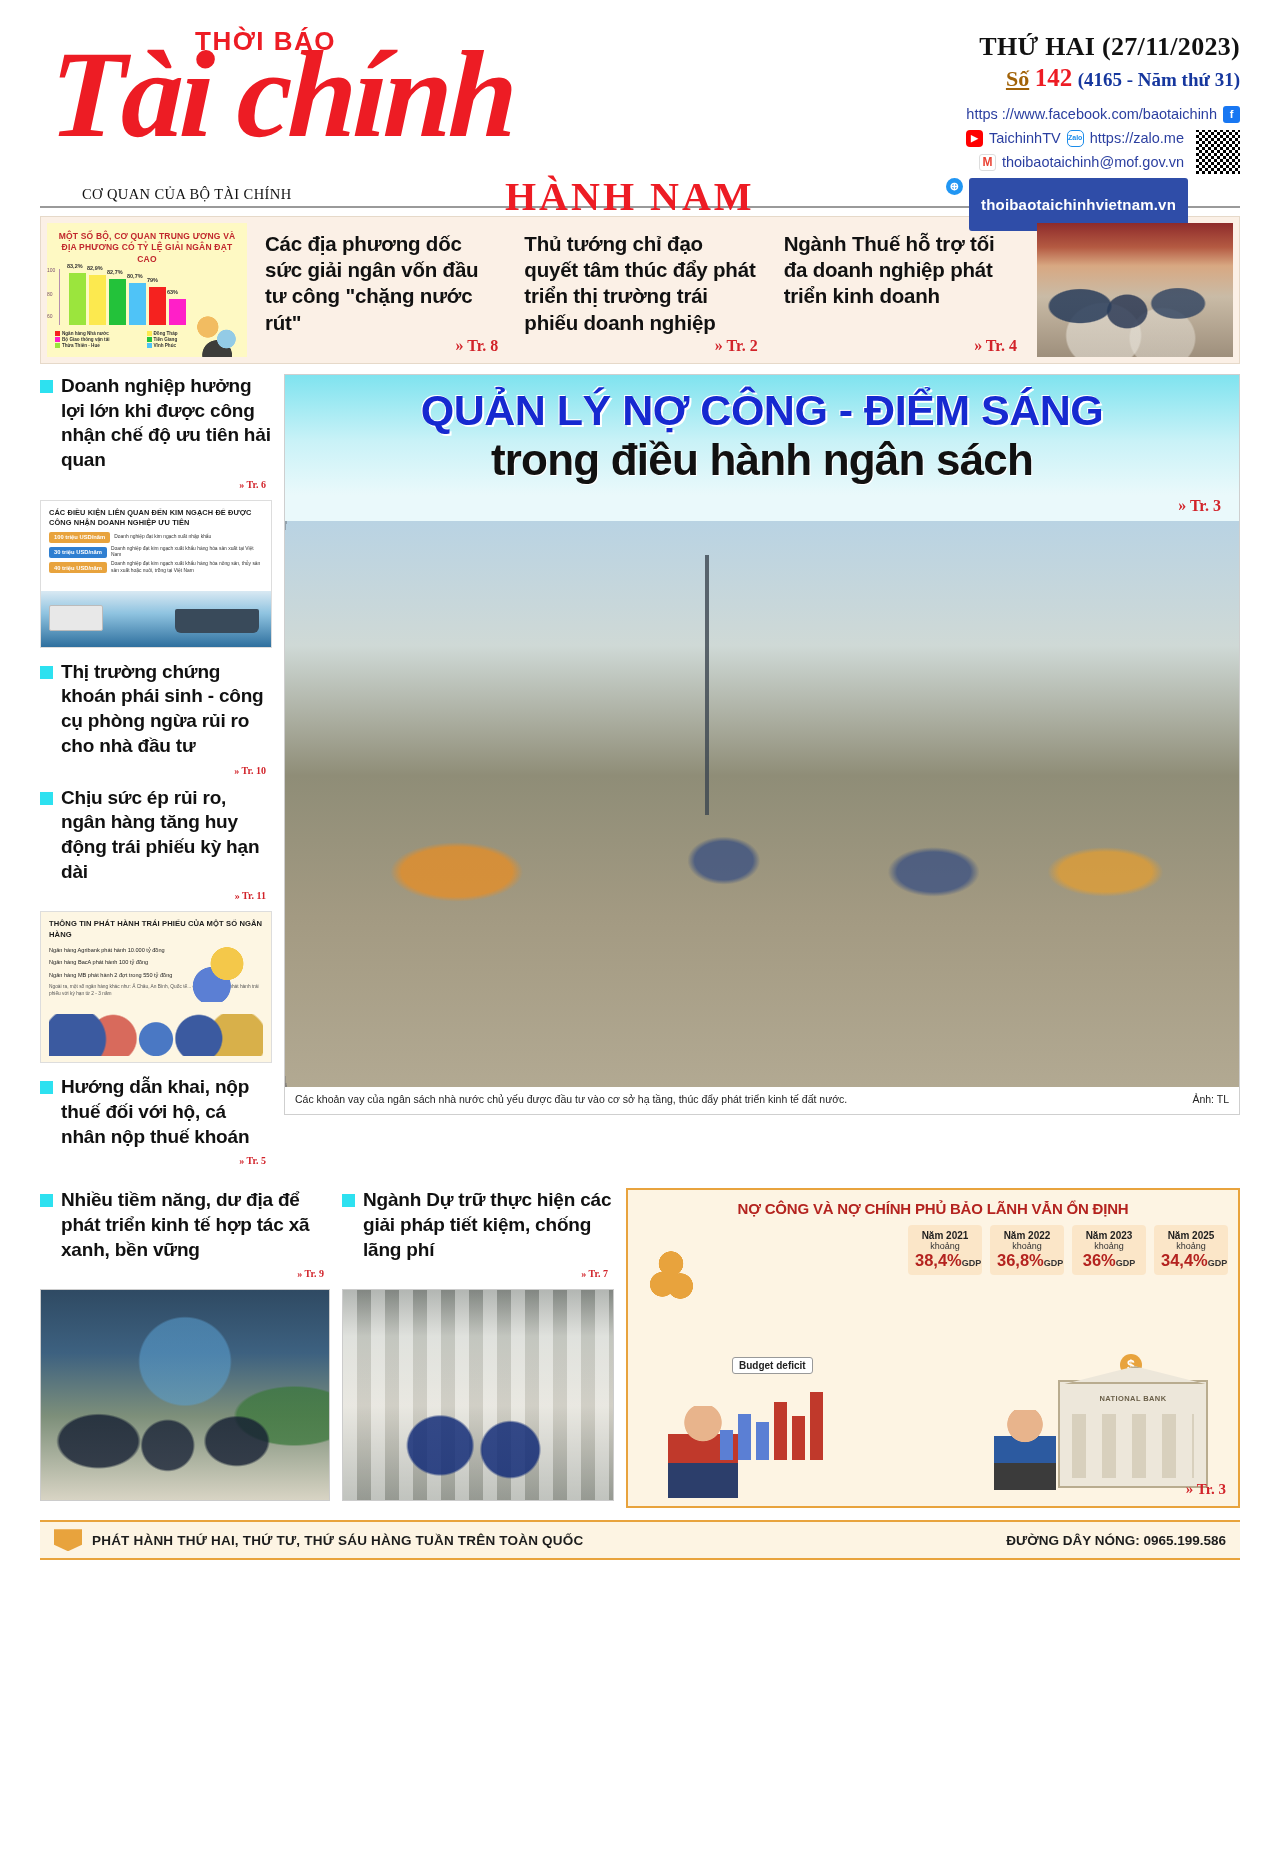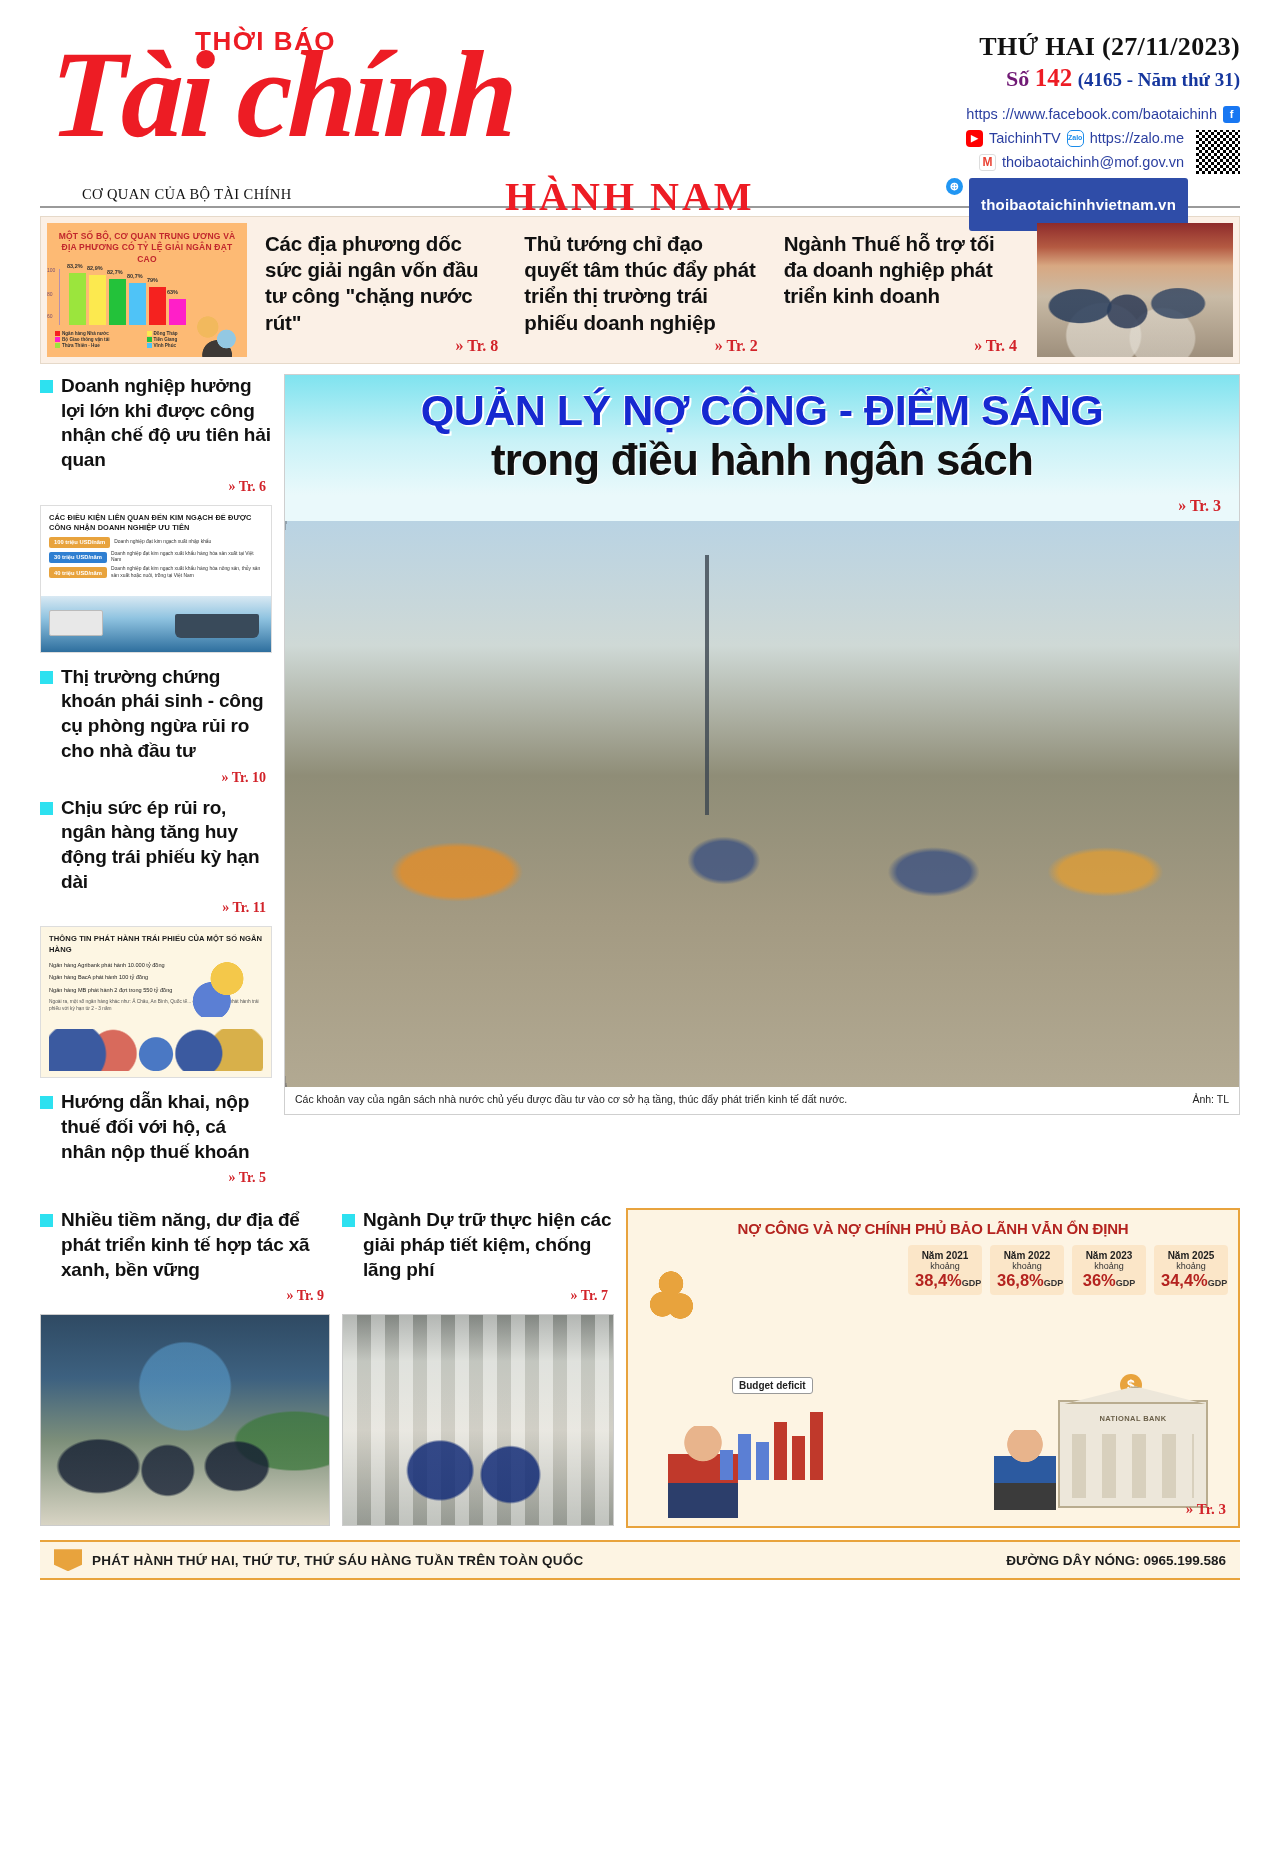--- a/index.html
+++ b/index.html
@@ -31,21 +31,21 @@
   .coquan {
     position: absolute; left: 42px; top: 168px; font-size: 14.5px;
     color: #111; font-family: "Liberation Serif", serif; letter-spacing: .4px;
   }
   .mast-right { flex: 1; padding-top: 14px; padding-left: 10px; }
   .date-line {
     font-family: "Liberation Serif", serif; font-weight: 700; font-size: 26px;
     color: #111; text-align: right; letter-spacing: .3px;
   }
   .issue-line { text-align: right; font-family: "Liberation Serif", serif; font-size: 22px; margin-top: 2px; }
-  .issue-line .lbl { color: #701a75; font-weight: 700; }
+  .issue-line .lbl { color: #a16207; font-weight: 700; text-decoration: underline; }
   .issue-line .num { color: #ED1C24; font-weight: 700; font-size: 25px; }
   .issue-line .rest { color: #16379e; font-weight: 700; font-size: 19px; }
   .contacts { margin-top: 14px; }
   .crow { display: flex; align-items: flex-start; gap: 6px; justify-content: flex-end; margin-bottom: 4px; height: 20px; }
   .crow .txt { color: #2b3fa0; font-size: 14.5px; font-family: "Liberation Sans", sans-serif; }
   .ico { width: 17px; height: 17px; border-radius: 3px; flex: 0 0 auto; display: inline-block;
          font-size: 11px; color: #fff; text-align: center; line-height: 17px; font-weight: 700; }
   .ico.fb { background: #1877F2; }
   .ico.yt { background: #FF0000; border-radius: 4px; font-size: 9px; }
   .ico.zalo { background: #fff; border: 1.5px solid #1b8ceb; color: #1b8ceb; font-size: 7px; line-height: 14px; border-radius: 5px; }
@@ -58,21 +58,21 @@
         background-blend-mode: difference; }
   .weburl { display: flex; justify-content: flex-end; margin-top: 3px; }
   .weburl-box { background: #2f4da8; color: #fff; font-size: 15px; font-weight: 600;
                 padding: 18px 12px; border-radius: 3px; letter-spacing: .2px; }
 
   
   .rule { height: 2px; background: #9a9a9a; margin: 6px 0 0; }
 
   
   .top-strip { display: flex; background: #FBF0E6; border: 1px solid #e6d9c9; height: 148px; margin-top: 8px; }
-  .strip-info { width: 200px; background: #fdba74; position: relative; overflow: hidden; margin: 6px; }
+  .strip-info { width: 200px; background: #fef9c3; position: relative; overflow: hidden; margin: 6px; }
   .si-title { color: #C1272D; font-weight: 900; font-size: 8.5px; text-align: center; padding: 8px 4px 2px; line-height: 1.35; letter-spacing: .2px; }
   .si-chart { display: flex; align-items: flex-end; height: 58px; gap: 3px; padding: 0 4px 0 22px; position: relative; }
   .si-bar { width: 17px; position: relative; }
   .si-bar span { position: absolute; top: -10px; left: -2px; font-size: 5.5px; font-weight: 700; color: #333; white-space: nowrap; }
   .si-axis { position: absolute; left: 12px; top: 2px; bottom: 0; width: 1px; background: #b58fae; }
   .si-axislbl { position: absolute; left: 0; font-size: 5px; color: #7a4e70; }
   .si-legend { display: flex; flex-wrap: wrap; padding: 6px 6px 0 8px; gap: 1px 6px; }
   .si-leg { display: flex; align-items: center; gap: 2px; width: 46%; }
   .si-leg i { width: 5px; height: 5px; display: block; }
   .si-leg span { font-size: 4.6px; color: #333; font-weight: 700; }
@@ -101,21 +101,21 @@
   }
 
   
   .body-grid { display: flex; gap: 12px; margin-top: 10px; }
   .col-left { width: 232px; }
   .col-main { flex: 1; }
 
   .hl { display: flex; gap: 8px; margin-bottom: 6px; }
   .hl .sq { width: 13px; height: 13px; background: #2DE1F0; flex: 0 0 auto; margin-top: 6px; }
   .hl h4 { font-size: 19px; font-weight: 700; line-height: 1.3; color: #111; letter-spacing: -.2px; }
-  .pg-right { color: #D2232A; font-family: "Liberation Serif", serif; font-weight: 700; font-size: 14px; text-align: right; margin: 2px 6px 10px 0; }
+  .pg-right { color: #D2232A; font-family: "Liberation Serif", serif; font-weight: 700; font-size: 10px; text-align: right; margin: 2px 6px 10px 0; }
 
   
   .ig { border: 1px solid #ddd; margin: 6px 0 12px; position: relative; overflow: hidden; background: #fff; }
   .ig-customs { height: 148px; }
   .ig-ct { font-size: 7.4px; font-weight: 900; color: #1b1b1b; padding: 7px 8px 4px; line-height: 1.35; letter-spacing: .1px; }
   .ig-bars { padding: 0 8px; }
   .ig-row { display: flex; align-items: center; gap: 4px; margin-bottom: 3px; }
   .ig-pill { color: #fff; font-size: 5.8px; font-weight: 700; padding: 2.5px 5px; border-radius: 2px; white-space: nowrap; }
   .ig-note { font-size: 4.9px; color: #333; line-height: 1.3; flex: 1; }
   .ig-sea { position: absolute; left: 0; right: 0; bottom: 0; height: 56px;

